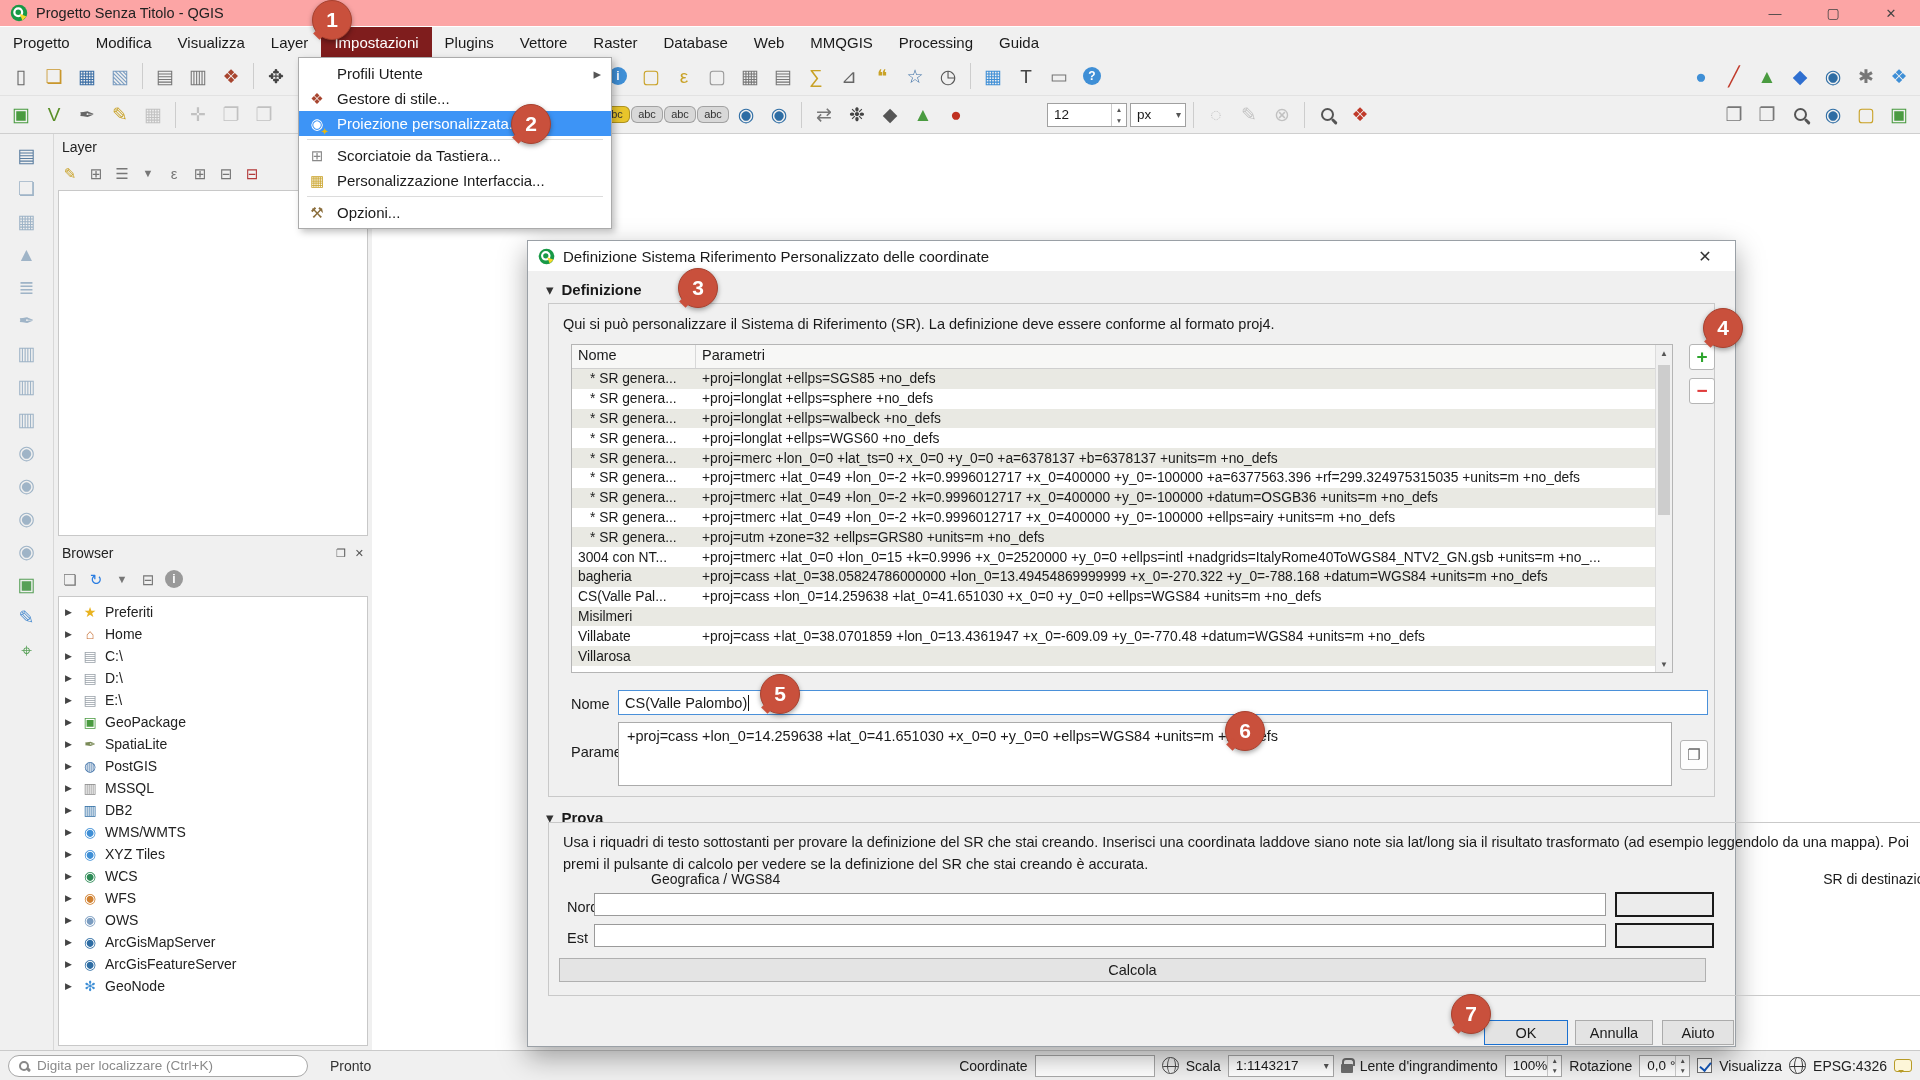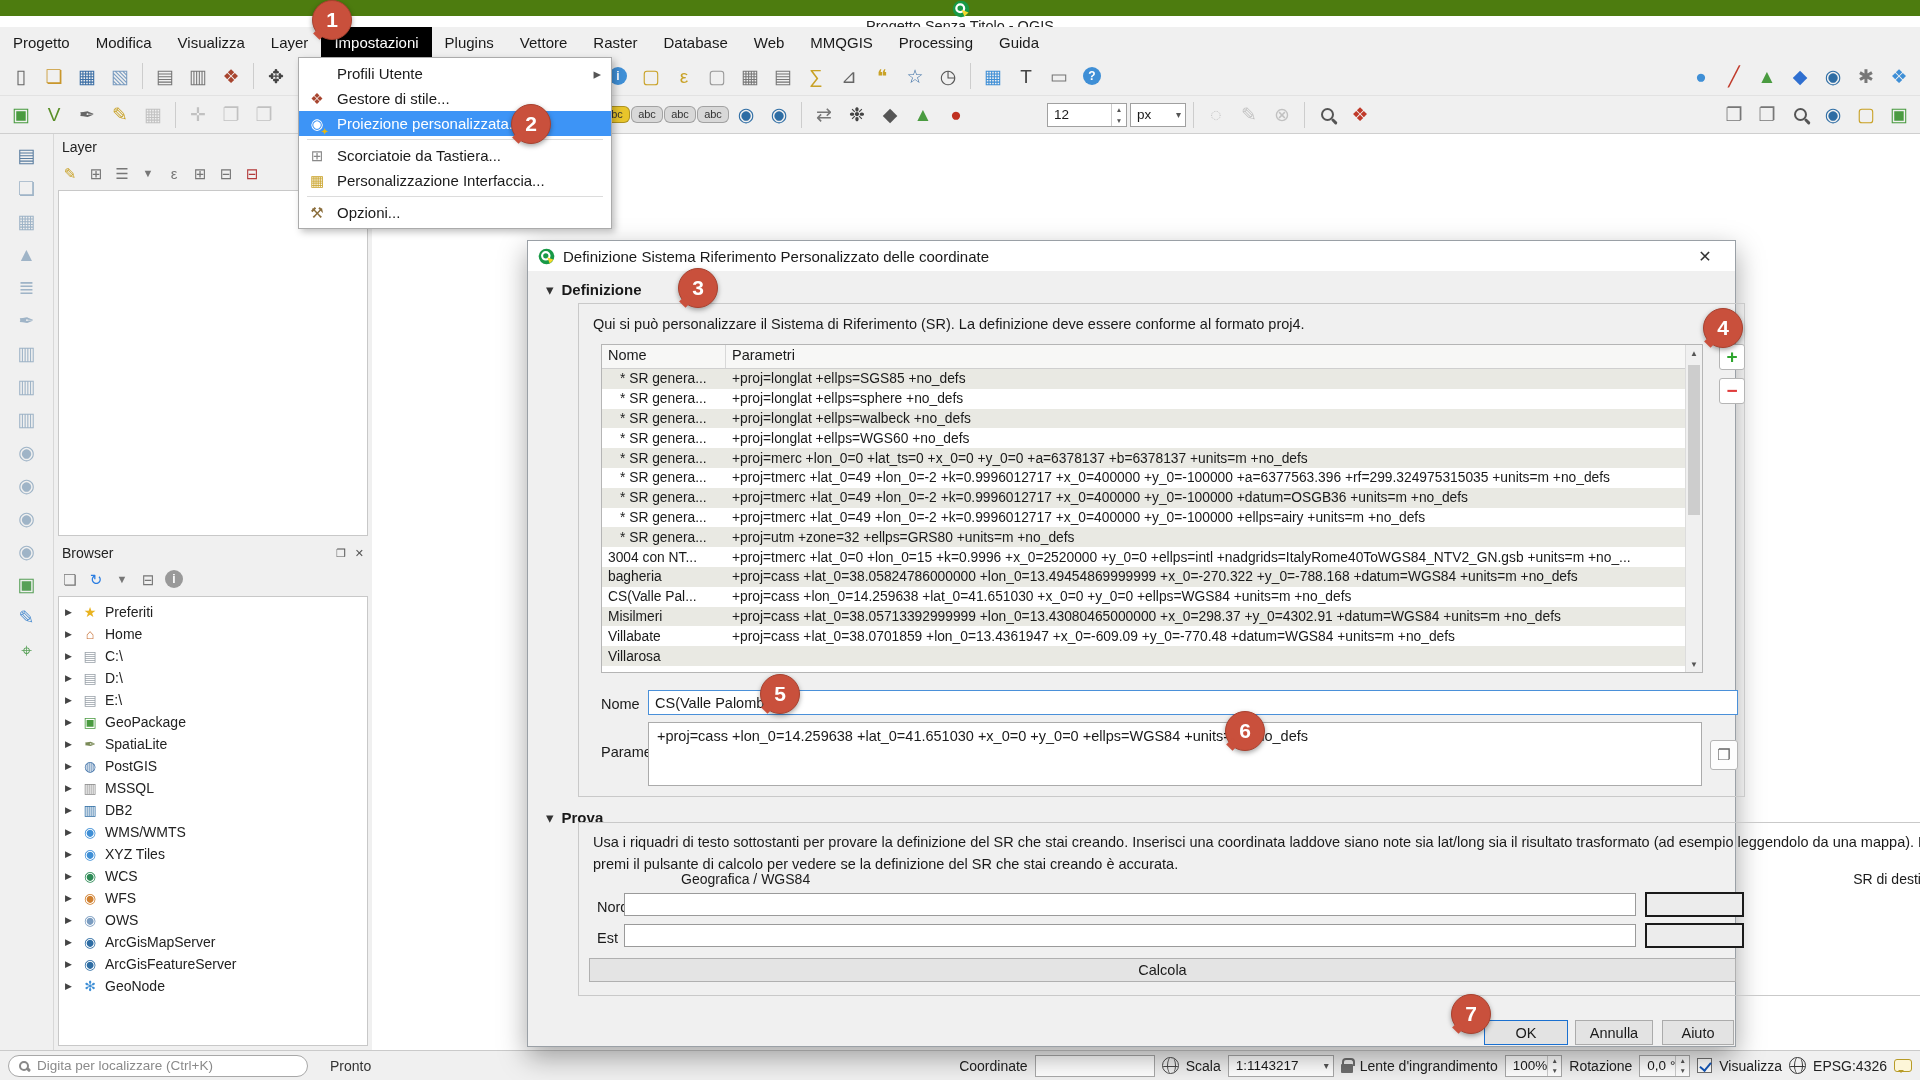--- a/index.html
+++ b/index.html
@@ -1,32 +1,32 @@
 <!DOCTYPE html>
 <html><head>
 <meta charset="utf-8">
 <style>
 *{margin:0;padding:0;box-sizing:border-box;}
 html,body{width:1920px;height:1080px;}
 body{font-family:"Liberation Sans",sans-serif;background:#fff;position:relative;overflow:hidden;color:#1a1a1a;}
 
 
-.titlebar{position:absolute;left:0;top:0;width:1920px;height:16px;background:#4d7c0f;display:flex;align-items:center;flex-direction:column;}
+.titlebar{position:absolute;left:0;top:0;width:1920px;height:26px;background:#fca5a5;display:flex;align-items:center;}
 .logo-svg{width:18px;height:18px;margin:0 8px 0 10px;flex:0 0 auto;}
 .title-text{font-size:14.5px;color:#222;}
 .win-controls{margin-left:auto;display:flex;height:100%;}
 .win-btn{width:58px;height:100%;display:flex;align-items:center;justify-content:center;font-size:13px;color:#444;}
 .win-btn.min::before{content:"—";}
 .win-btn.max::before{content:"▢";font-size:14px;}
 .win-btn.cls::before{content:"✕";}
 
 
 .menubar{position:absolute;left:0;top:27px;width:1920px;height:30px;background:#f0f0f0;display:flex;align-items:stretch;font-size:15px;}
 .mb-item{padding:0 13px;display:flex;align-items:center;}
-.mb-item.active{background:#000000;color:#fff;}
+.mb-item.active{background:#7f1d1d;color:#fff;}
 
 
 .toolbar{position:absolute;left:0;width:1920px;background:#f0f0f0;display:flex;align-items:center;padding:0 6px;gap:3px;}
 #toolbar1{top:57px;height:39px;border-bottom:1px solid #e2e2e2;}
 #toolbar2{top:96px;height:38px;border-bottom:1px solid #cfcfcf;}
 .tbicon{width:30px;height:30px;display:flex;align-items:center;justify-content:center;border-radius:3px;flex:0 0 auto;}
 .tbicon .g{font-size:19px;line-height:1;}
 .tbsep{width:1px;height:26px;background:#cdcdcd;margin:0 4px;flex:0 0 auto;}
 .push{margin-left:auto;}
 .disabled{opacity:.38;}
@@ -90,21 +90,21 @@
 
 .dialog{position:absolute;left:527px;top:240px;width:1209px;height:807px;background:#f0f0f0;border:1px solid #9aa0a6;box-shadow:0 10px 26px rgba(0,0,0,.35);z-index:30;}
 .dlg-titlebar{height:30px;background:#fff;display:flex;align-items:center;padding:0 10px;gap:8px;}
 .dlg-title{font-size:15px;}
 .dlg-close{margin-left:auto;width:40px;text-align:center;font-size:16px;color:#333;}
 .dlg-close::before{content:"✕";}
 .section-h{position:absolute;font-size:15px;font-weight:bold;}
 .section-h::before{content:"▾";margin-right:8px;font-weight:normal;color:#333;}
 #def-h{left:18px;top:40px;}
 #test-h{left:18px;top:568px;}
-.groupbox{position:absolute;border:1px solid #c9c9c9;margin-left:30px;}
+.groupbox{position:absolute;border:1px solid #c9c9c9;}
 #def-box{left:20px;top:62px;width:1167px;height:494px;}
 #test-box{left:20px;top:581px;width:1401px;height:174px;}
 .gb-help{position:absolute;font-size:14.5px;color:#1a1a1a;}
 #def-help{left:14px;top:12px;}
 #test-help{left:14px;top:9px;right:16px;line-height:1.5;}
 
 .crs-table{position:absolute;left:22px;top:40px;width:1102px;height:329px;border:1px solid #b5b5b5;background:#fff;}
 .tbl-head{display:flex;height:24px;background:#f7f7f6;border-bottom:1px solid #cfcfcf;font-size:14.5px;}
 .th-name{width:124px;padding:2px 6px;border-right:1px solid #d8d8d8;}
 .th-params{flex:1;padding:2px 6px;}
@@ -752,21 +752,20 @@
           <div class="tbl-row shade">
             <div class="td-name">bagheria</div>
             <div class="td-params">+proj=cass +lat_0=38.05824786000000 +lon_0=13.49454869999999 +x_0=-270.322 +y_0=-788.168 +datum=WGS84 +units=m +no_defs</div>
           </div>
           <div class="tbl-row">
             <div class="td-name">CS(Valle Pal...</div>
             <div class="td-params">+proj=cass +lon_0=14.259638 +lat_0=41.651030 +x_0=0 +y_0=0 +ellps=WGS84 +units=m +no_defs</div>
           </div>
           <div class="tbl-row shade">
             <div class="td-name">Misilmeri</div>
-            <div class="td-params">+proj=cass +lat_0=38.05713392999999 +lon_0=13.43080465000000 +x_0=298.37 +y_0=4302.91 +datum=WGS84 +units=m +no_defs</div>
           </div>
           <div class="tbl-row">
             <div class="td-name">Villabate</div>
             <div class="td-params">+proj=cass +lat_0=38.0701859 +lon_0=13.4361947 +x_0=-609.09 +y_0=-770.48 +datum=WGS84 +units=m +no_defs</div>
           </div>
           <div class="tbl-row shade">
             <div class="td-name">Villarosa</div>
           </div>
         </div>
       <div class="vscroll">

